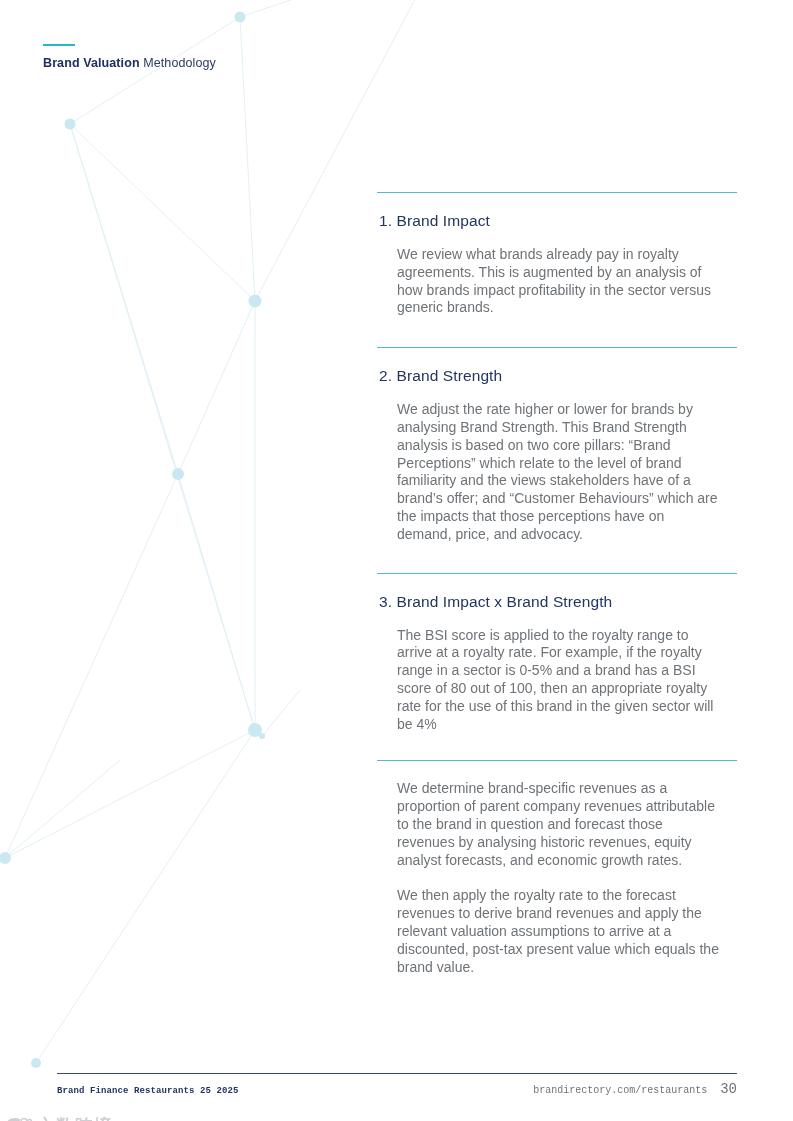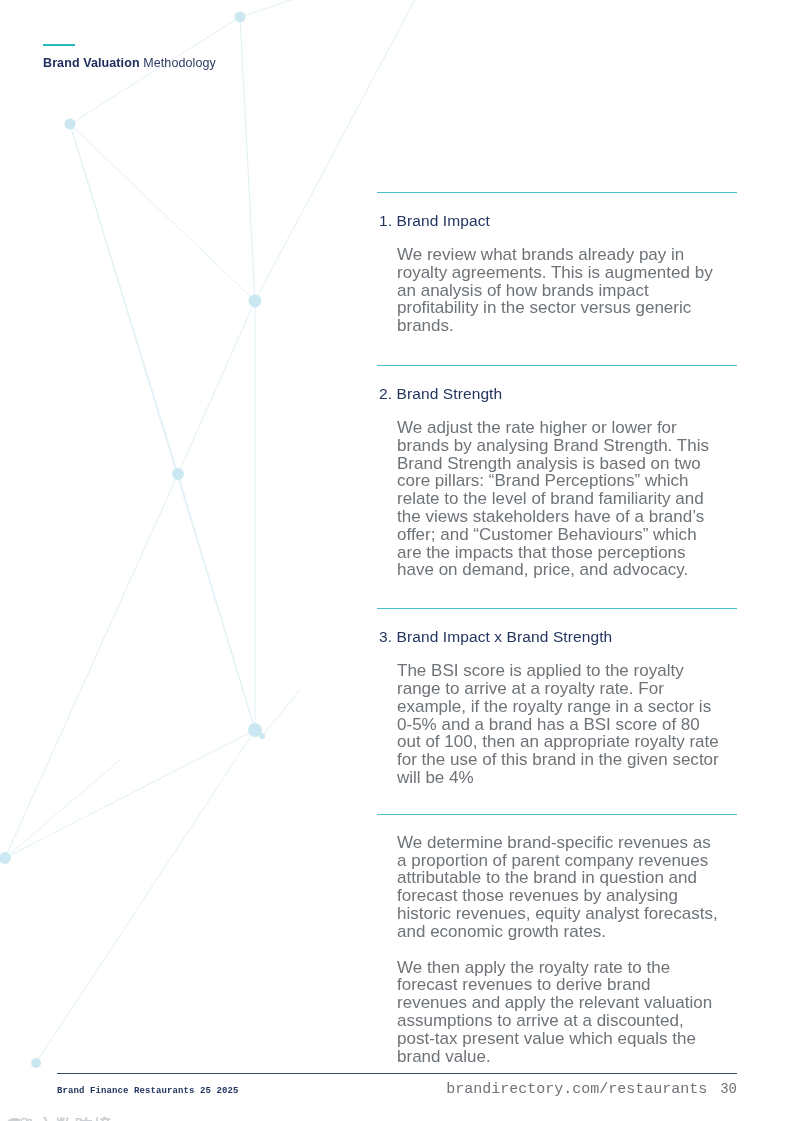--- a/index.html
+++ b/index.html
@@ -80,21 +80,21 @@
     white-space: nowrap;
   }
   .section-heading .num {
     color: #23355f;
   }
   .section-body {
     padding-left: 20px;
   }
   .section-body p {
     margin: 0 15px 18px 0;
-    font-size: 17px;
+    font-size: 14px;
     line-height: 17.8px;
     color: #6e7378;
     letter-spacing: 0.01px;
   }
   .section-body p:last-child {
     margin-bottom: 0;
   }
   .sec-gap-1 { height: 30px; }
   .sec-gap-2 { height: 29px; }
   .sec-gap-3 { height: 27px; }
@@ -124,21 +124,21 @@
     font-weight: bold;
     color: #23355f;
     letter-spacing: 0.1px;
   }
   .footer-right {
     display: flex;
     align-items: baseline;
     gap: 13px;
   }
   .footer-url {
-    font-size: 15px;
+    font-size: 10px;
     color: #6e7378;
   }
   .footer-page {
     font-size: 14px;
     color: #6e7378;
   }
 
   
   .watermark {
     position: absolute;

